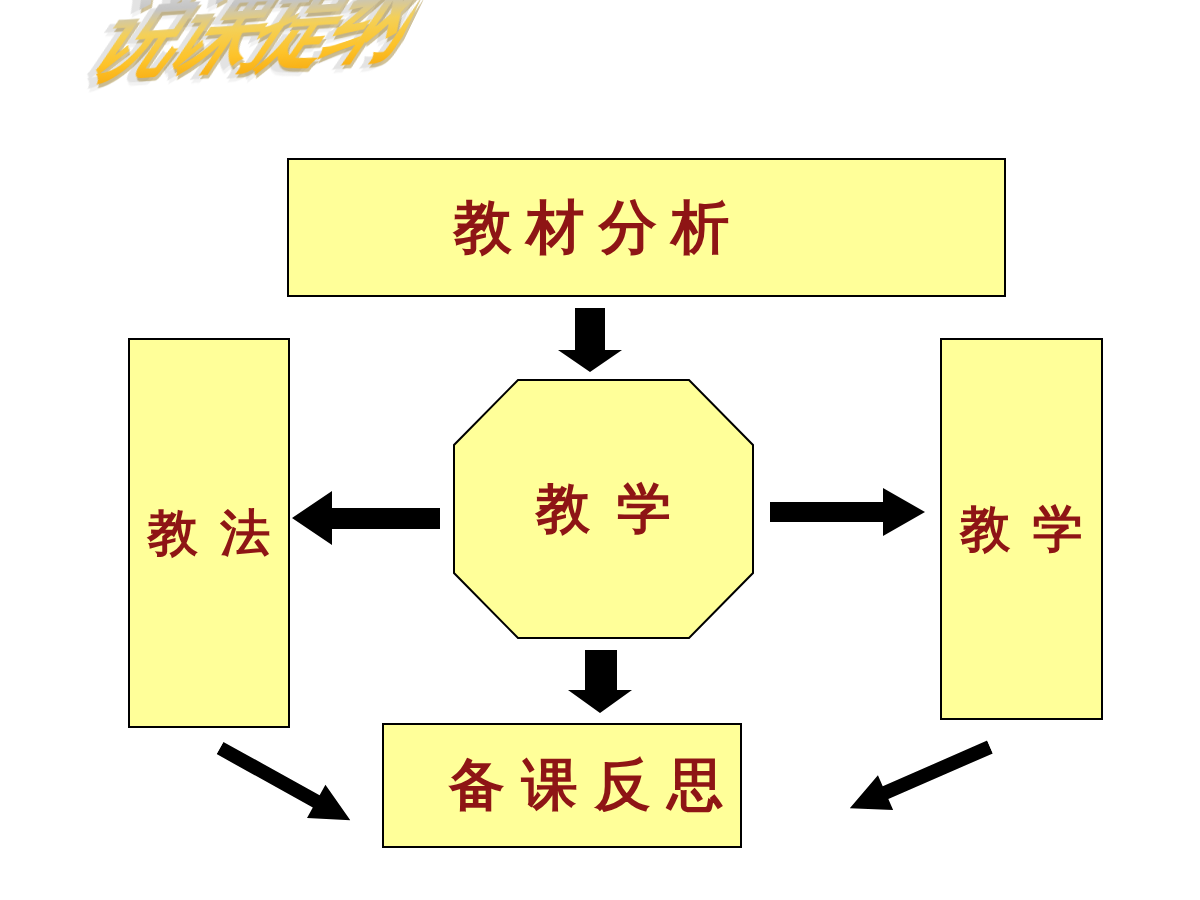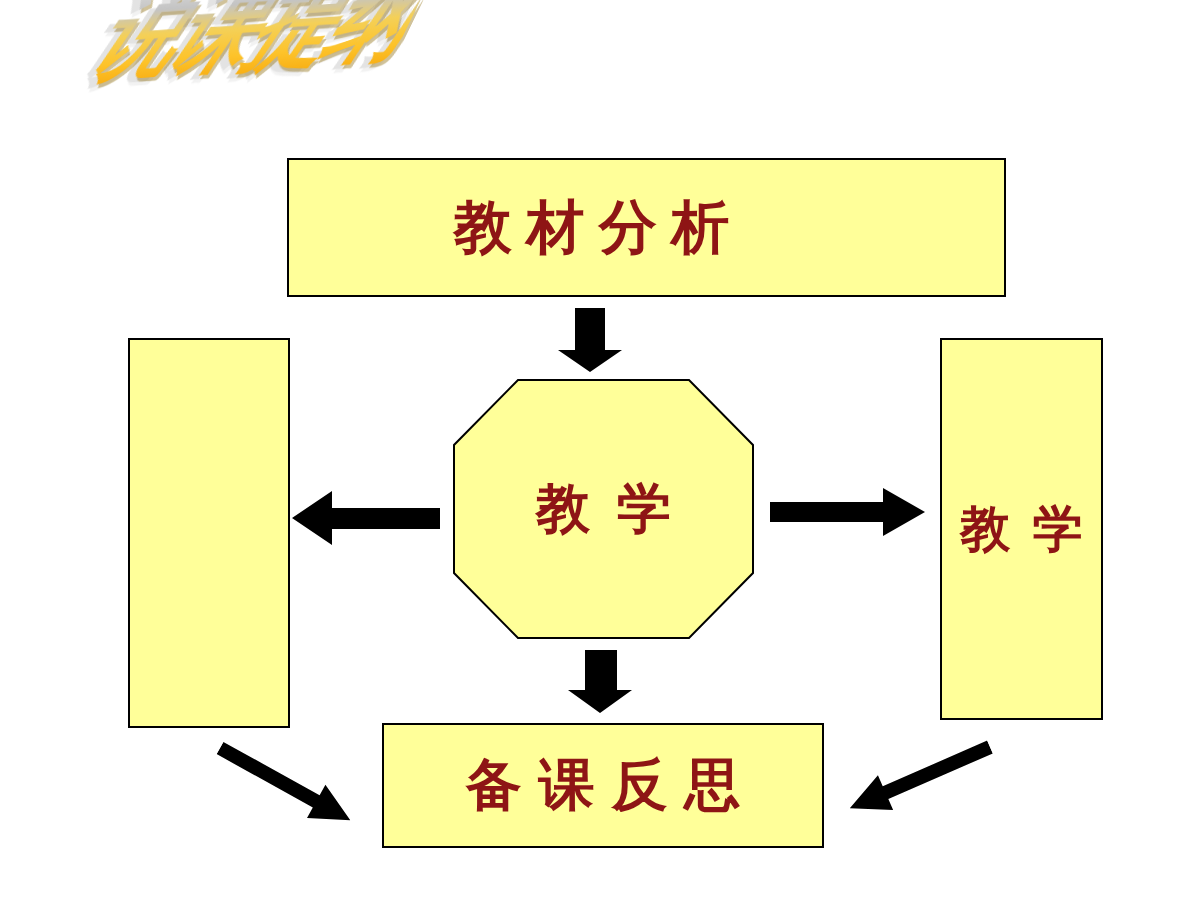--- a/index.html
+++ b/index.html
@@ -29,21 +29,21 @@
   }
   .label{
     color:#8E1515;font-weight:bold;white-space:nowrap;
     font-family:"DejaVu Sans",sans-serif;
   }
   .top-box{left:251px;top:158px;width:719px;height:139px;margin-left:36px;}
   .top-box .label{font-size:58px;letter-spacing:0.25em;padding-left:0.25em;transform:translateX(-55px);}
   .left-box{left:128px;top:338px;width:162px;height:390px;}
   .right-box{left:940px;top:338px;width:163px;height:382px;}
   .side-line{font-size:50px;letter-spacing:0.45em;padding-left:0.45em;line-height:1.7;}
-  .bottom-box{left:382px;top:723px;width:442px;height:125px;}
+  .bottom-box{left:382px;top:723px;width:360px;height:125px;align-items:flex-end;}
   .bottom-box .label{font-size:56px;letter-spacing:0.3em;padding-left:0.3em;}
   
   .octagon-svg{position:absolute;left:452px;top:378px;width:303px;height:262px;}
   .octagon-label{
     position:absolute;left:452px;top:378px;width:303px;height:262px;
     display:flex;flex-direction:column;align-items:center;justify-content:center;
   }
   .octagon-label .label{font-size:54px;letter-spacing:0.5em;padding-left:0.5em;line-height:1.55;}
   
   .arrow{position:absolute;}
@@ -65,20 +65,21 @@
   </div>
 
   <svg class="octagon-svg" viewBox="0 0 303 262">
     <polygon points="66,2 237,2 301,67 301,195 237,260 66,260 2,195 2,67" stroke="#000000" stroke-width="2" fill="#FFFF99"></polygon>
   </svg>
   <div class="octagon-label">
     <span class="label">教学</span>
   </div>
 
   <div class="node left-box">
+    <span class="label side-line">教法</span>
   </div>
 
   <div class="node right-box">
     <span class="label side-line">教学</span>
   </div>
 
   <div class="node bottom-box">
     <span class="label">备课反思</span>
   </div>
 

